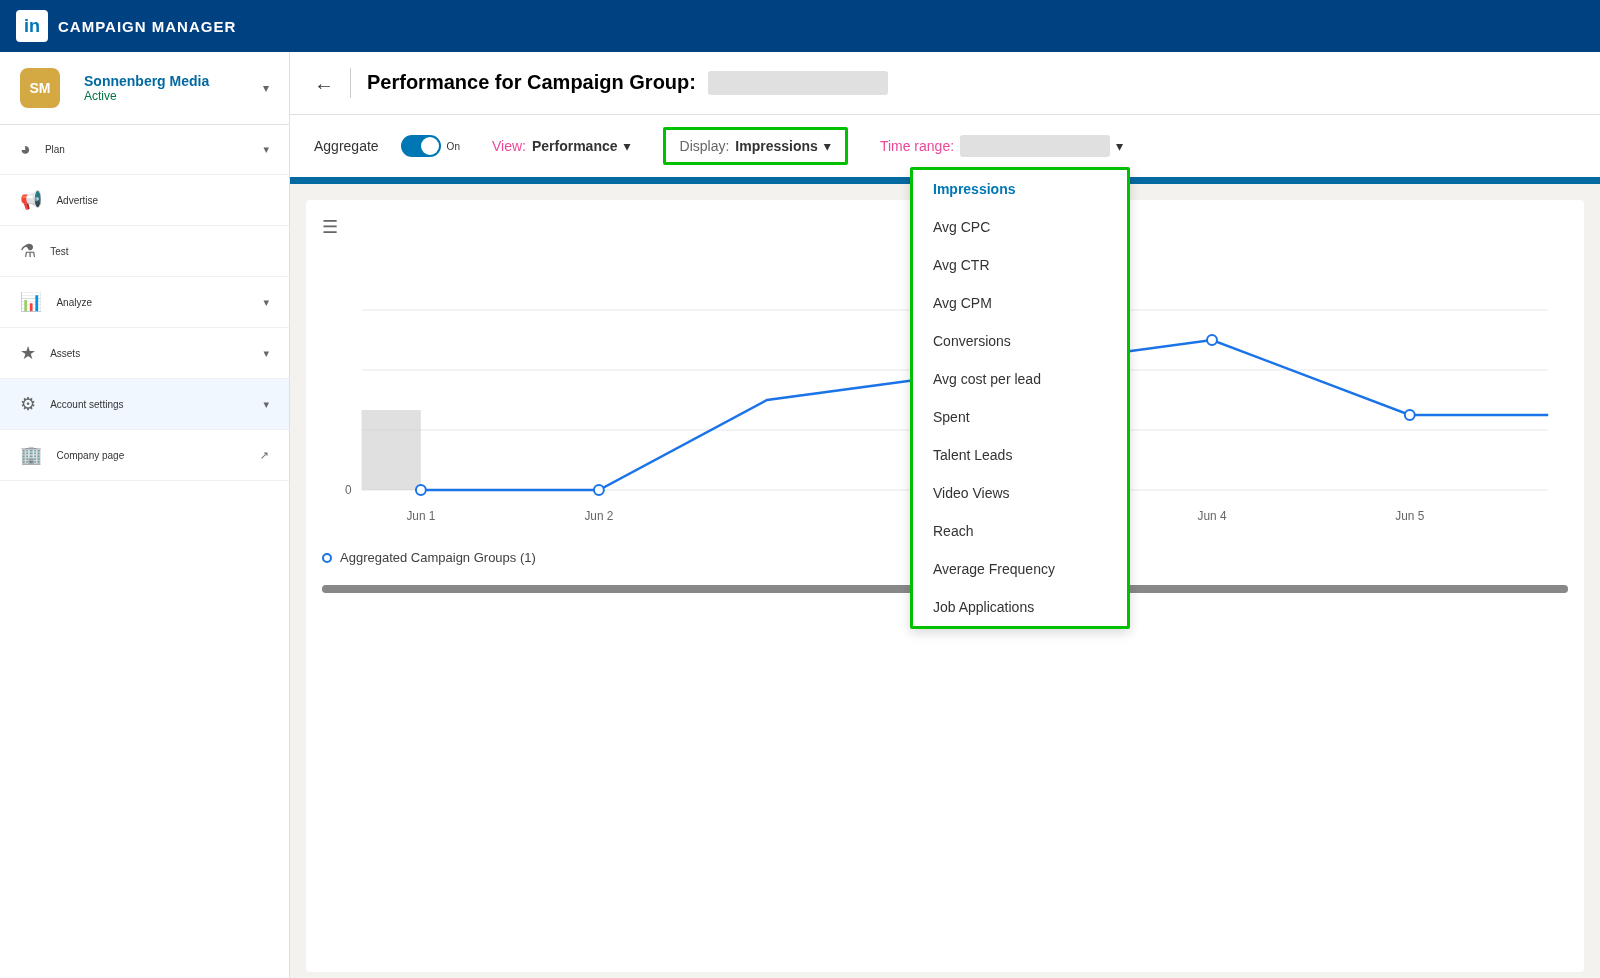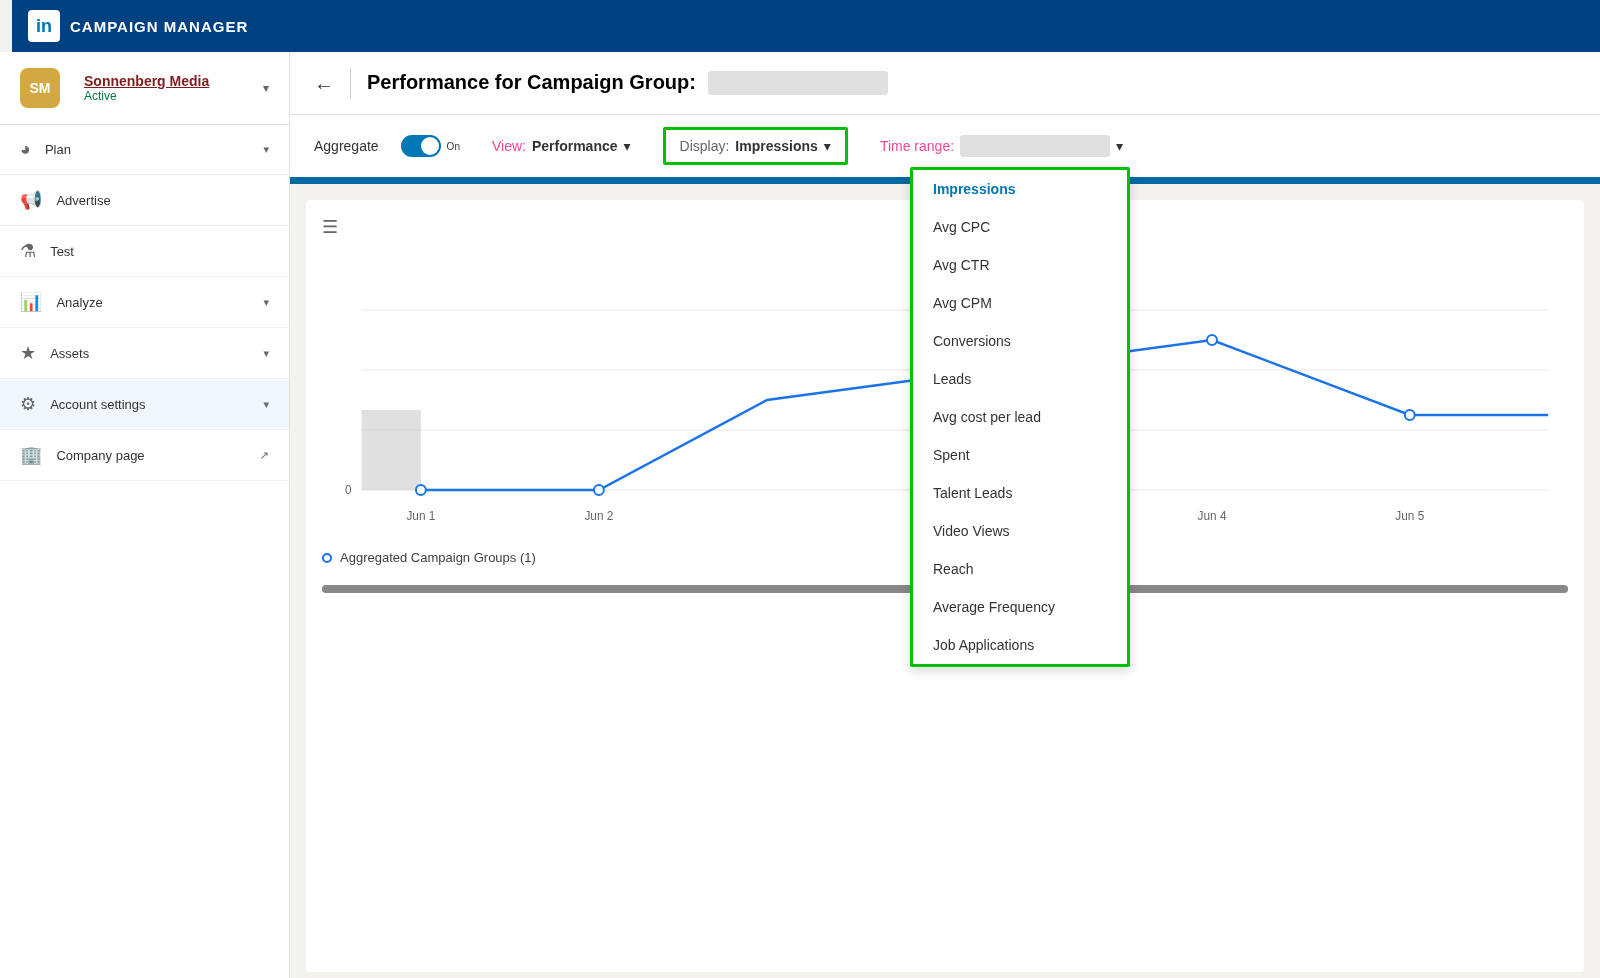--- a/index.html
+++ b/index.html
@@ -6,21 +6,21 @@
     body { font-family: -apple-system, BlinkMacSystemFont, 'Segoe UI', Arial, sans-serif; background: #f3f2ef; width: 1600px; height: 978px; overflow: hidden; }
 
     
     .top-nav {
       background: #004182;
       height: 52px;
       display: flex;
       align-items: center;
       padding: 0 16px;
       position: fixed;
-      top: 0; left: 12px; right: 0;
+      top: 0; left: 0; right: 0;
       z-index: 100;
     }
     .top-nav-logo {
       display: flex;
       align-items: center;
       gap: 10px;
     }
     .linkedin-icon {
       width: 32px; height: 32px;
       background: white;
@@ -62,38 +62,38 @@
     }
     .account-avatar {
       width: 40px; height: 40px;
       background: #d4a843;
       border-radius: 8px;
       display: flex; align-items: center; justify-content: center;
       font-weight: bold; color: white; font-size: 14px;
       flex-shrink: 0;
     }
     .account-info { flex: 1; }
-    .account-name { font-weight: 700; font-size: 14px; color: #7f1d1d; text-decoration: underline; }
+    .account-name { font-weight: 700; font-size: 14px; color: #0369a1; }
     .account-status { color: #057642; font-size: 12px; font-weight: 500; }
     .account-chevron { color: #666; font-size: 12px; }
 
     .nav-item {
       display: flex;
       align-items: center;
       padding: 14px 20px;
       gap: 14px;
       cursor: pointer;
       color: #333;
       font-size: 15px;
       border-bottom: 1px solid #f0f0f0;
       justify-content: space-between;
     }
     .nav-item-left { display: flex; align-items: center; gap: 14px; }
     .nav-icon { font-size: 18px; color: #666; }
-    .nav-label { font-size: 13px; color: #333; text-align: center; }
+    .nav-label { font-size: 10px; color: #333; text-align: center; }
     .nav-chevron { color: #666; font-size: 11px; }
 
     .nav-item.account-settings-item {
       background: #f0f7ff;
     }
 
     
     .main {
       flex: 1;
       background: #f3f2ef;
@@ -390,23 +390,20 @@
         <div class="dropdown-item">
           <span>Avg CTR</span>
         </div>
         <div class="dropdown-item">
           <span>Avg CPM</span>
         </div>
         <div class="dropdown-item">
           <span>Conversions</span>
         </div>
         <div class="dropdown-item">
-          <span>Leads</span>
-        </div>
-        <div class="dropdown-item">
           <span>Avg cost per lead</span>
         </div>
         <div class="dropdown-item">
           <span>Spent</span>
         </div>
         <div class="dropdown-item">
           <span>Talent Leads</span>
         </div>
         <div class="dropdown-item">
           <span>Video Views</span>

